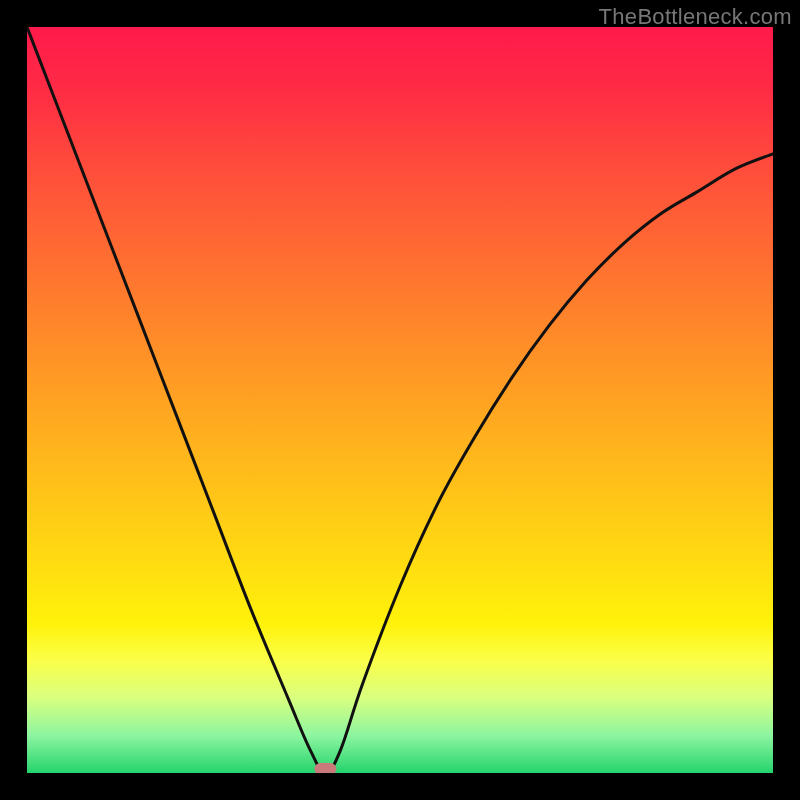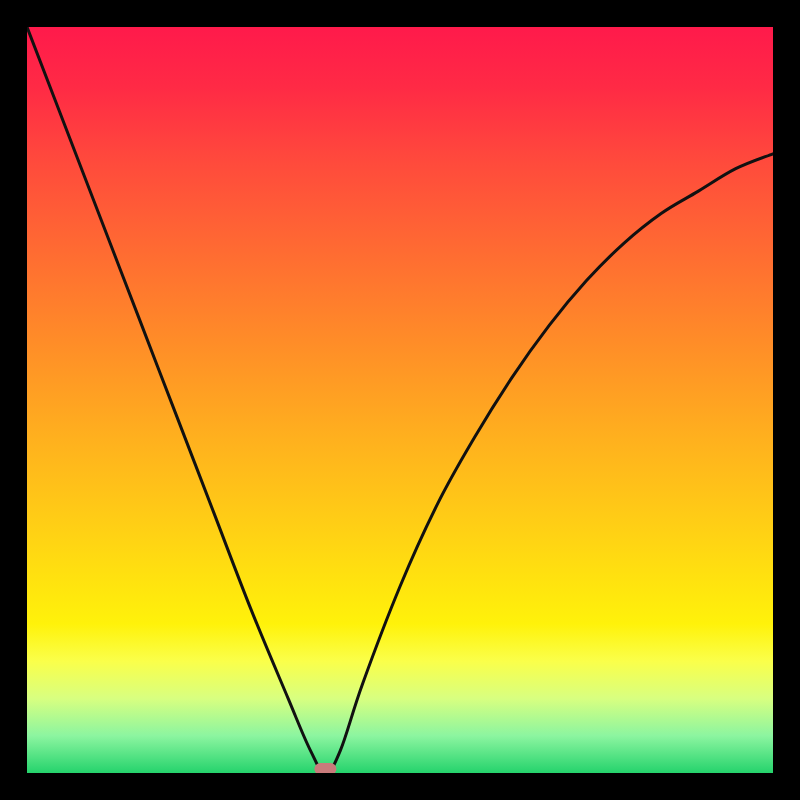--- a/index.html
+++ b/index.html
@@ -79,13 +79,14 @@
   <div class="plot-area">
     <div class="gradient-bg"></div>
 
     <svg class="curve-svg" viewBox="0 0 746 746" preserveAspectRatio="none">
 
       <path id="curve-path" class="curve-path" d="M 0.0 0.0 C 6.7 17.5, 23.9 62.1, 37.3 97.0 C 50.7 131.9, 61.2 159.0, 74.6 194.0 C 88.0 228.9, 98.5 256.0, 111.9 290.9 C 125.3 325.9, 135.8 353.0, 149.2 387.9 C 162.6 422.8, 173.1 450.0, 186.5 484.9 C 199.9 519.8, 210.4 548.3, 223.8 581.9 C 237.2 615.4, 250.4 645.9, 261.1 671.4 C 271.8 696.9, 276.8 710.2, 283.5 723.6 C 290.2 737.0, 293.0 746.0, 298.4 746.0 C 303.8 746.0, 306.6 739.7, 313.3 723.6 C 320.0 707.5, 325.0 686.0, 335.7 656.5 C 346.4 626.9, 359.6 591.7, 373.0 559.5 C 386.4 527.3, 396.9 504.3, 410.3 477.4 C 423.7 450.6, 434.2 433.1, 447.6 410.3 C 461.0 387.5, 471.5 370.8, 484.9 350.6 C 498.3 330.5, 508.8 315.9, 522.2 298.4 C 535.6 280.9, 546.1 268.4, 559.5 253.6 C 572.9 238.9, 583.4 228.4, 596.8 216.3 C 610.2 204.3, 620.7 195.9, 634.1 186.5 C 647.5 177.1, 658.0 172.2, 671.4 164.1 C 684.8 156.1, 695.3 148.5, 708.7 141.7 C 722.1 135.0, 739.3 129.5, 746.0 126.8"></path>
       <rect id="min-marker" class="marker" x="287.4" y="736.0" width="22" height="12" rx="6" ry="6" fill="#c97b7b"></rect>
     </svg>
   </div>
 
+  <div class="watermark">TheBottleneck.com</div>
 </div>
 
 </body></html>

